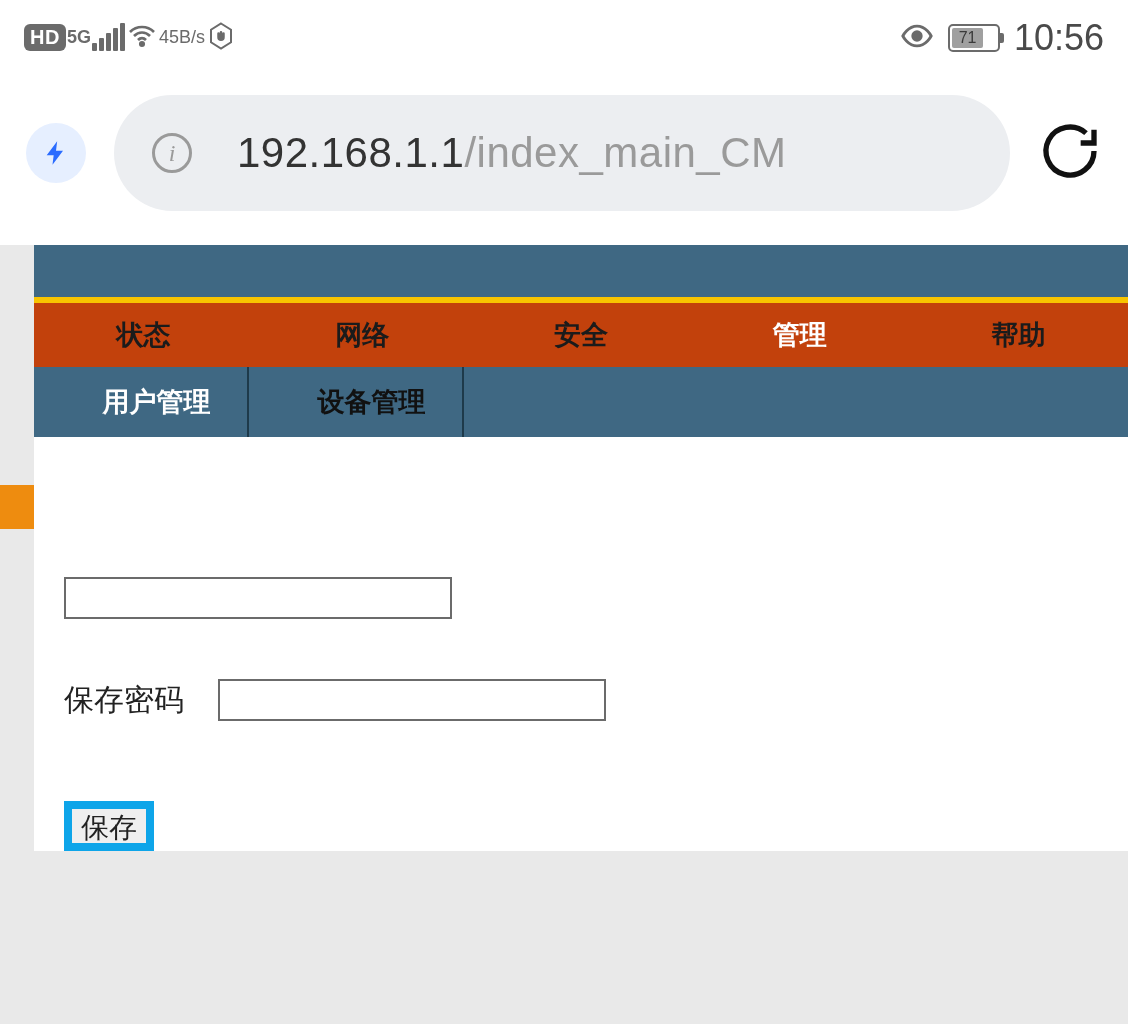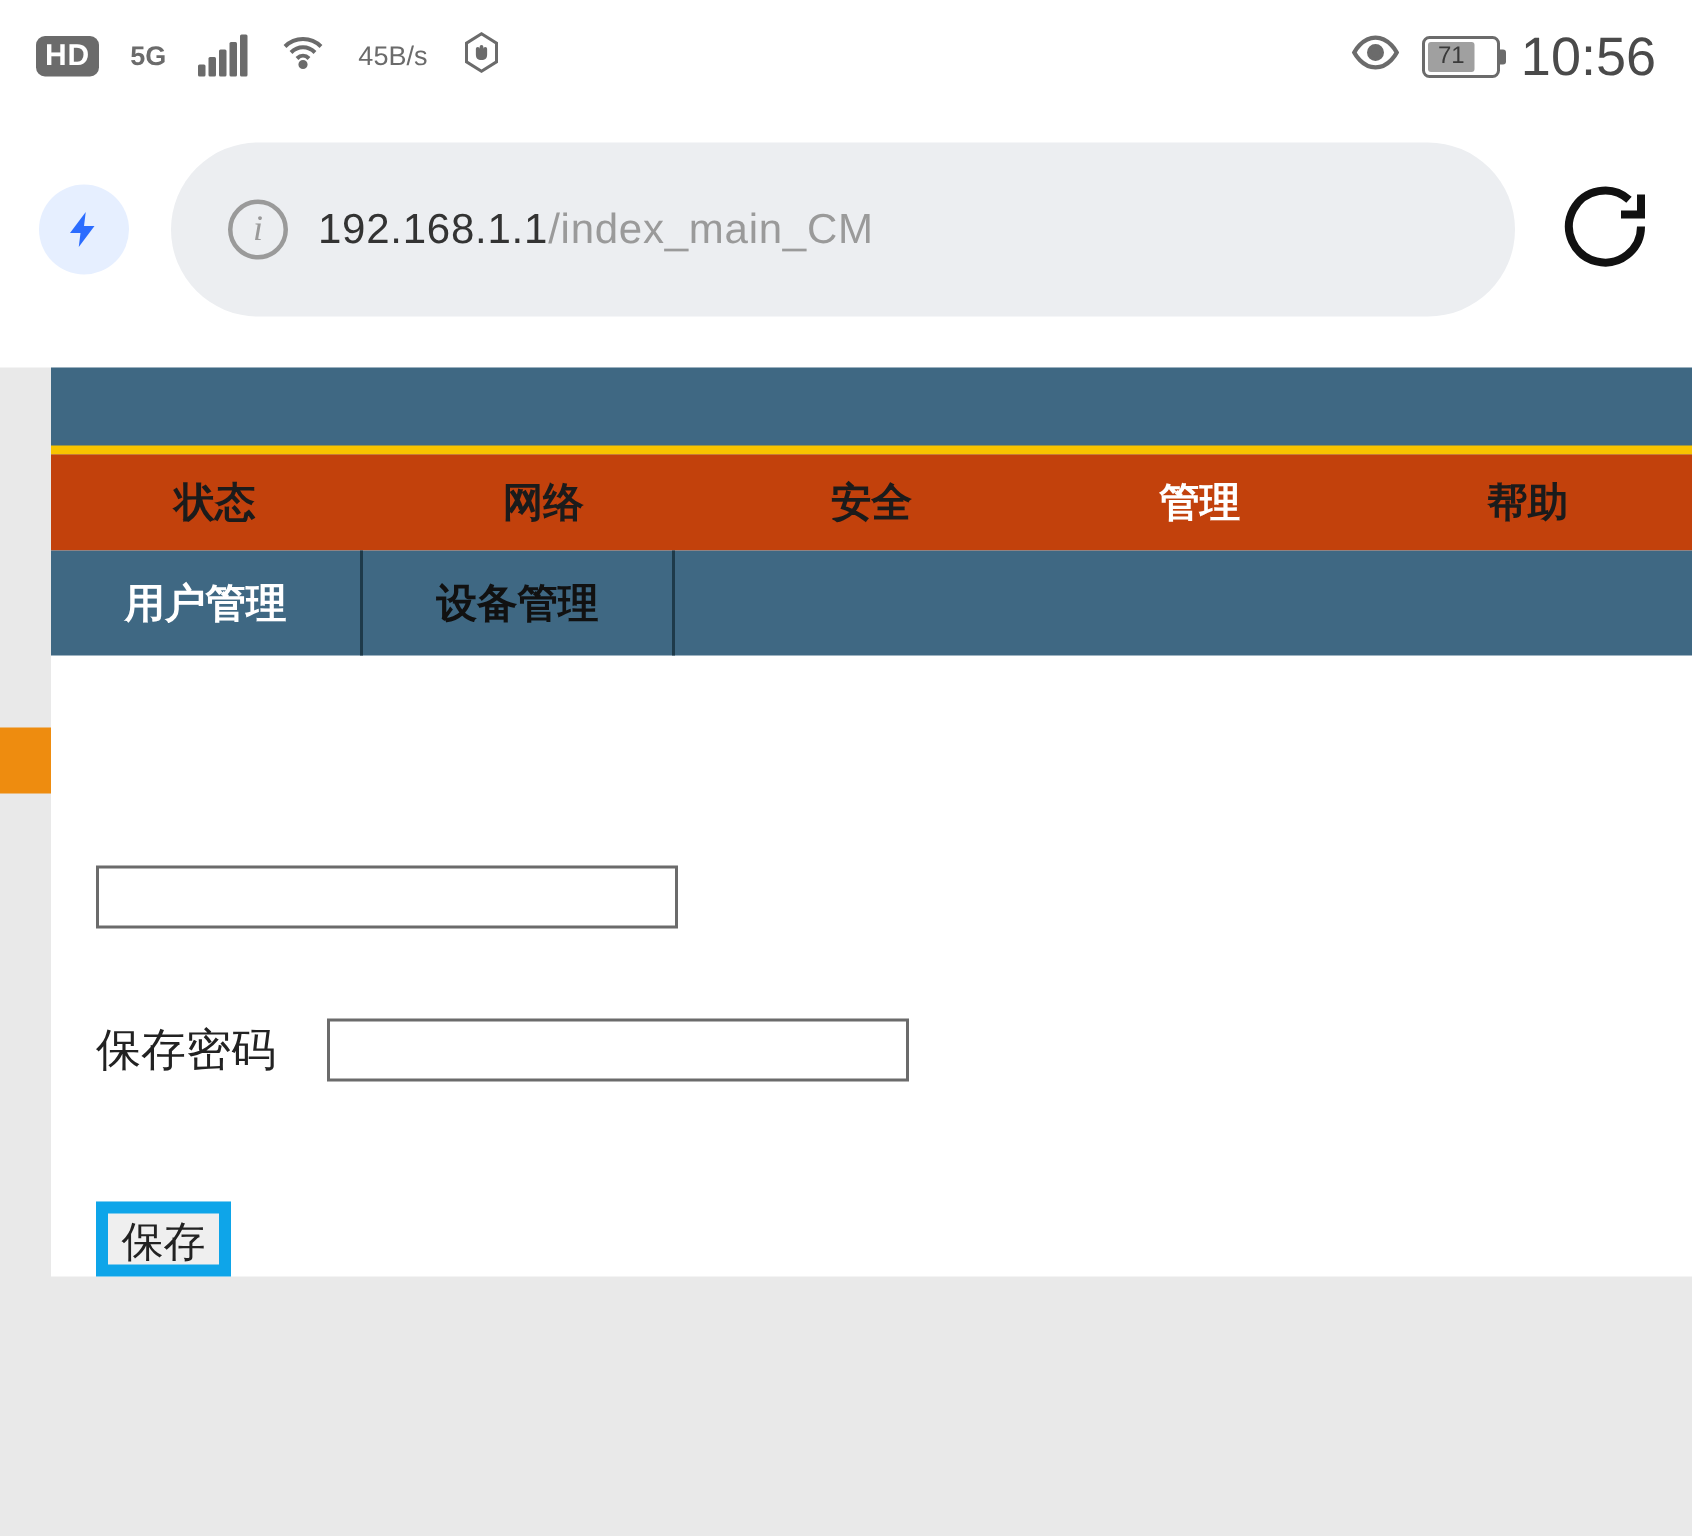--- a/index.html
+++ b/index.html
@@ -13,21 +13,21 @@
 
     
     .status-bar {
       display: flex;
       align-items: center;
       justify-content: space-between;
       padding: 20px 24px 10px 24px;
       height: 65px;
       color: #5a5a5a;
     }
-    .status-left { display: flex; align-items: center; gap: 21px; }
+    .status-left { display: flex; align-items: center; gap: 1px; }
     .hd-badge {
       background: #6b6b6b;
       color: #fff;
       font-weight: 700;
       font-size: 20px;
       border-radius: 6px;
       padding: 2px 6px;
       letter-spacing: 0.5px;
     }
     .net-5g {
@@ -140,23 +140,24 @@
       border-radius: 50%;
       display: flex;
       align-items: center;
       justify-content: center;
       color: #9a9a9a;
       font-size: 24px;
       font-style: italic;
       font-family: Georgia, serif;
     }
     .url-text {
-      font-size: 28px;
+      font-size: 42px;
       color: #333;
       letter-spacing: 0.5px;
+      margin-left: 25px;
     }
     .url-path { color: #9a9a9a; }
     .reload-icon svg { width: 64px; height: 64px; }
 
     
     .page {
       background: #e9e9e9;
       min-height: 800px;
       padding-top: 0;
       position: relative;
@@ -184,28 +185,29 @@
       color: #1b1b1b;
     }
     .main-nav .tab.active { color: #fff; text-align: center; }
     .sub-nav {
       background: #3f6883;
       height: 70px;
       display: flex;
       align-items: stretch;
     }
     .sub-nav .subtab {
-      width: 208px;
+      width: 183px;
       display: flex;
       align-items: center;
       justify-content: center;
       font-size: 27px;
       font-weight: 700;
       color: #111;
       border-right: 2px solid #1e3a4a;
+      margin-left: 32px;
     }
     .sub-nav .subtab.active { color: #fff; }
     .side-accent {
       position: absolute;
       left: 0;
       top: 240px;
       width: 34px;
       height: 44px;
       background: #ee8c0f;
     }

